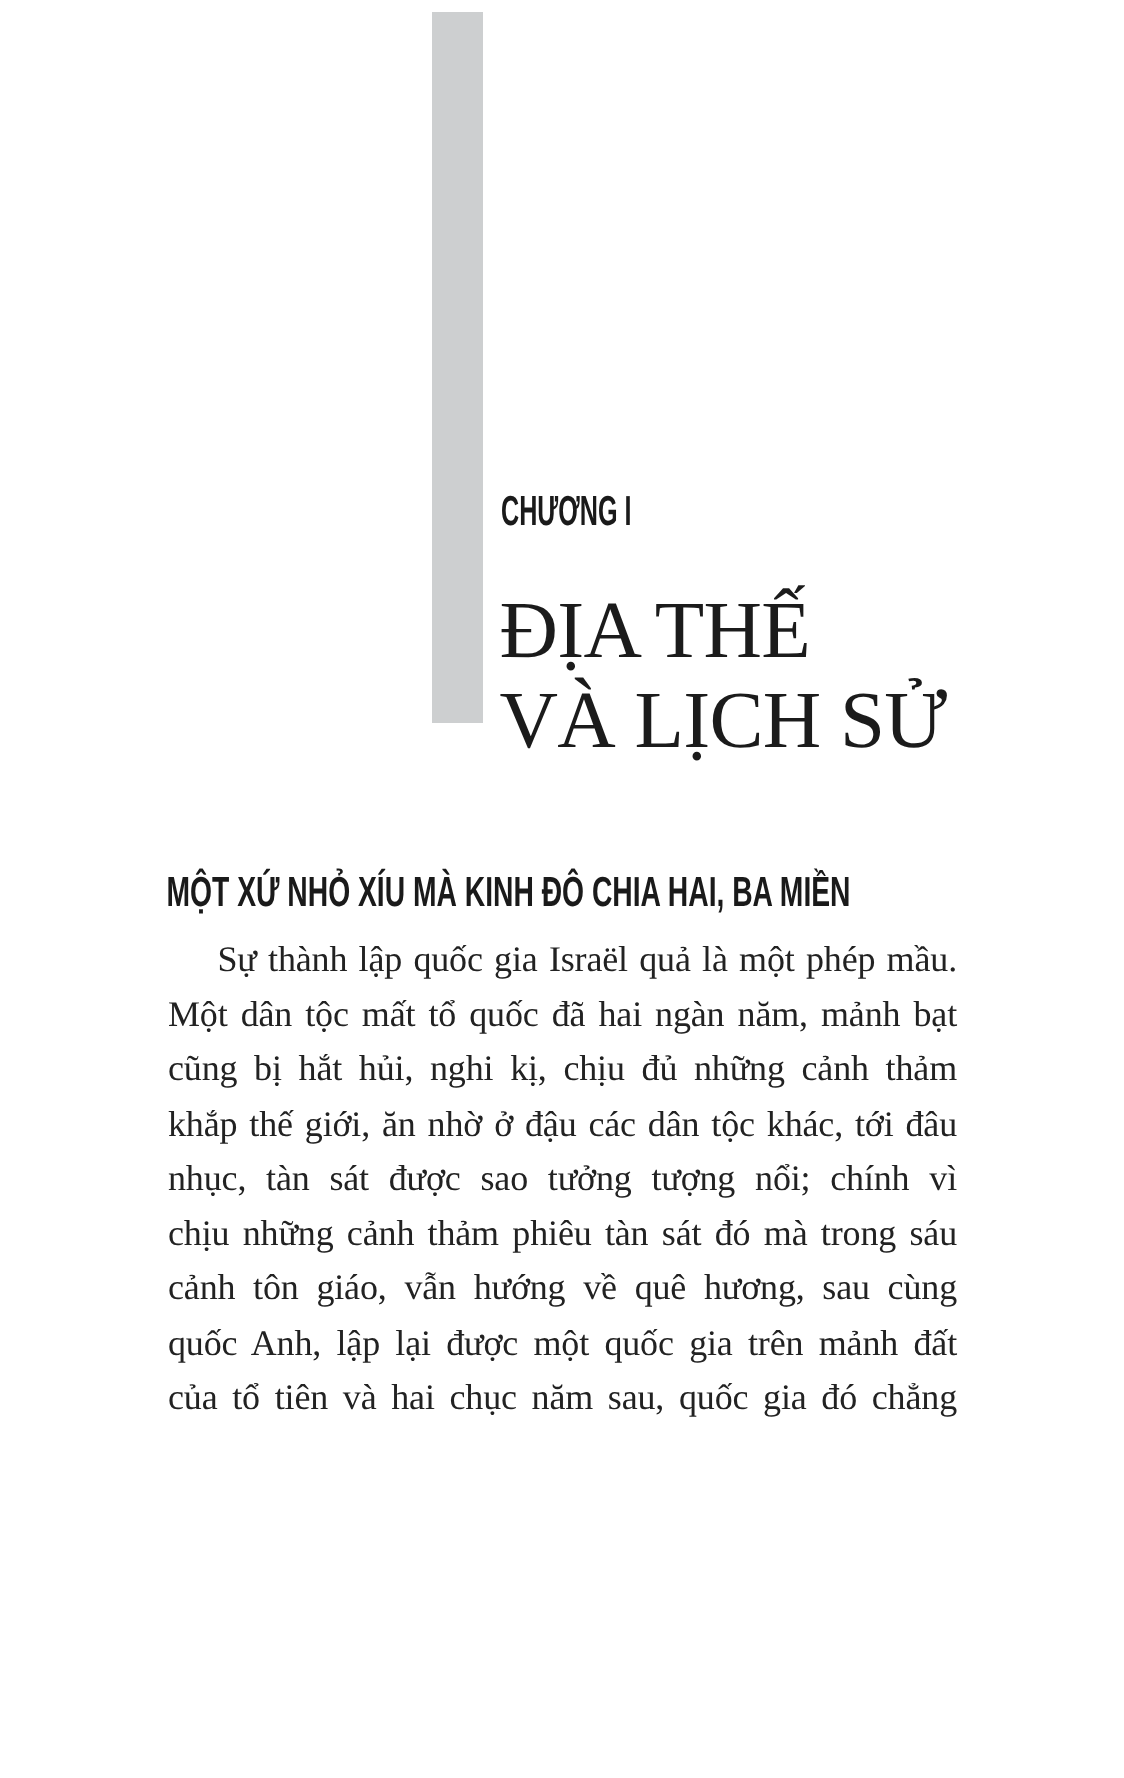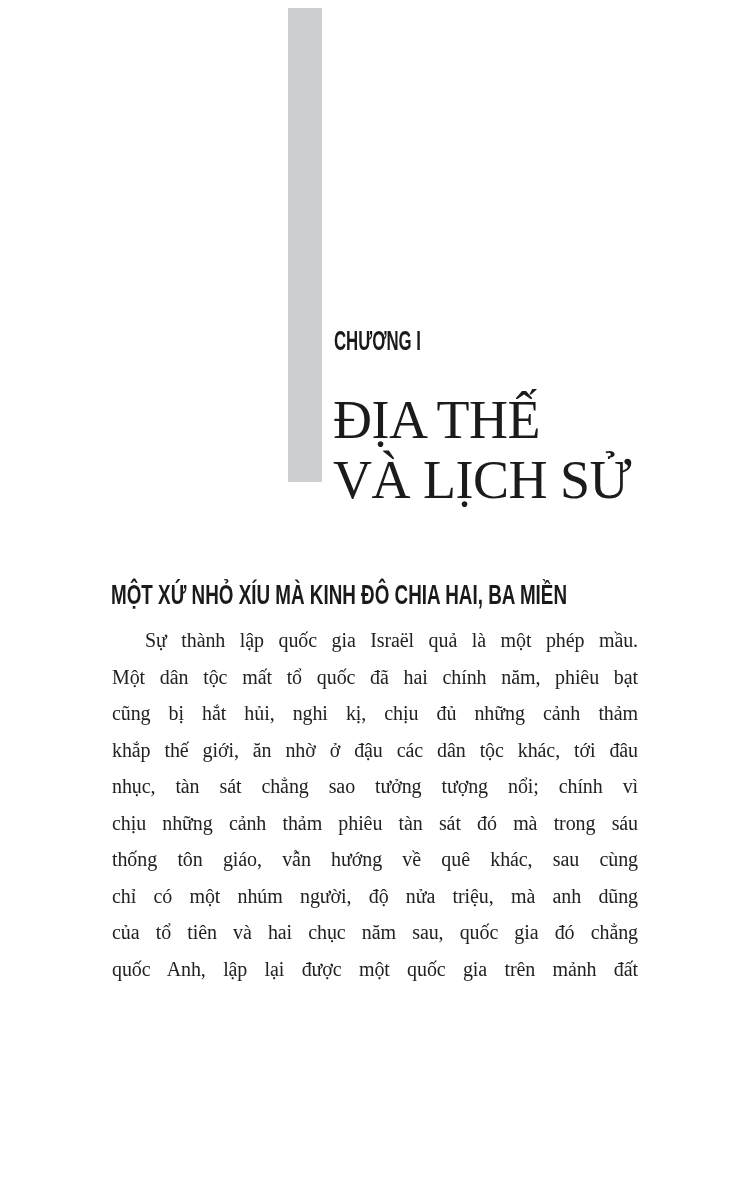--- a/index.html
+++ b/index.html
@@ -56,21 +56,21 @@
     font-family: "Liberation Sans", "DejaVu Sans", sans-serif;
     font-weight: bold;
     font-size: 28px;
     fill: #1a1a1a;
   }
   .body-paragraph {
     position: absolute;
     left: 112px;
     top: 622px;
     width: 526px;
-    font-size: 20px;
+    font-size: 24px;
     line-height: 36.5px;
     color: #222222;
     letter-spacing: -0.1px;
   }
   .body-line {
     text-align: justify;
     text-align-last: justify;
     height: 36.5px;
     white-space: nowrap;
   }
@@ -93,24 +93,23 @@
     <div>ĐỊA THẾ</div>
     <div>VÀ LỊCH SỬ</div>
   </div>
 
   <svg class="section-heading-svg" width="460" height="38">
     <text x="0" y="30" textLength="456" lengthAdjust="spacingAndGlyphs">MỘT XỨ NHỎ XÍU MÀ KINH ĐÔ CHIA HAI, BA MIỀN</text>
   </svg>
 
   <div class="body-paragraph">
     <div class="body-line indent">Sự thành lập quốc gia Israël quả là một phép mầu.</div>
-    <div class="body-line">Một dân tộc mất tổ quốc đã hai chính năm, phiêu bạt</div>
+    <div class="body-line">Một dân tộc mất tổ quốc đã hai ngàn năm, mảnh bạt</div>
     <div class="body-line">cũng bị hắt hủi, nghi kị, chịu đủ những cảnh thảm</div>
     <div class="body-line">khắp thế giới, ăn nhờ ở đậu các dân tộc khác, tới đâu</div>
-    <div class="body-line">nhục, tàn sát chẳng sao tưởng tượng nổi; chính vì</div>
+    <div class="body-line">nhục, tàn sát được sao tưởng tượng nổi; chính vì</div>
     <div class="body-line">chịu những cảnh thảm phiêu tàn sát đó mà trong sáu</div>
-    <div class="body-line">thống tôn giáo, vẫn hướng về quê khác, sau cùng</div>
-    <div class="body-line">chỉ có một nhúm người, độ nửa triệu, mà anh dũng</div>
+    <div class="body-line">cảnh tôn giáo, vẫn hướng về quê hương, sau cùng</div>
+    <div class="body-line">quốc Anh, lập lại được một quốc gia trên mảnh đất</div>
     <div class="body-line">của tổ tiên và hai chục năm sau, quốc gia đó chẳng</div>
-    <div class="body-line">quốc Anh, lập lại được một quốc gia trên mảnh đất</div>
   </div>
 
 </div>
 
 </body></html>

